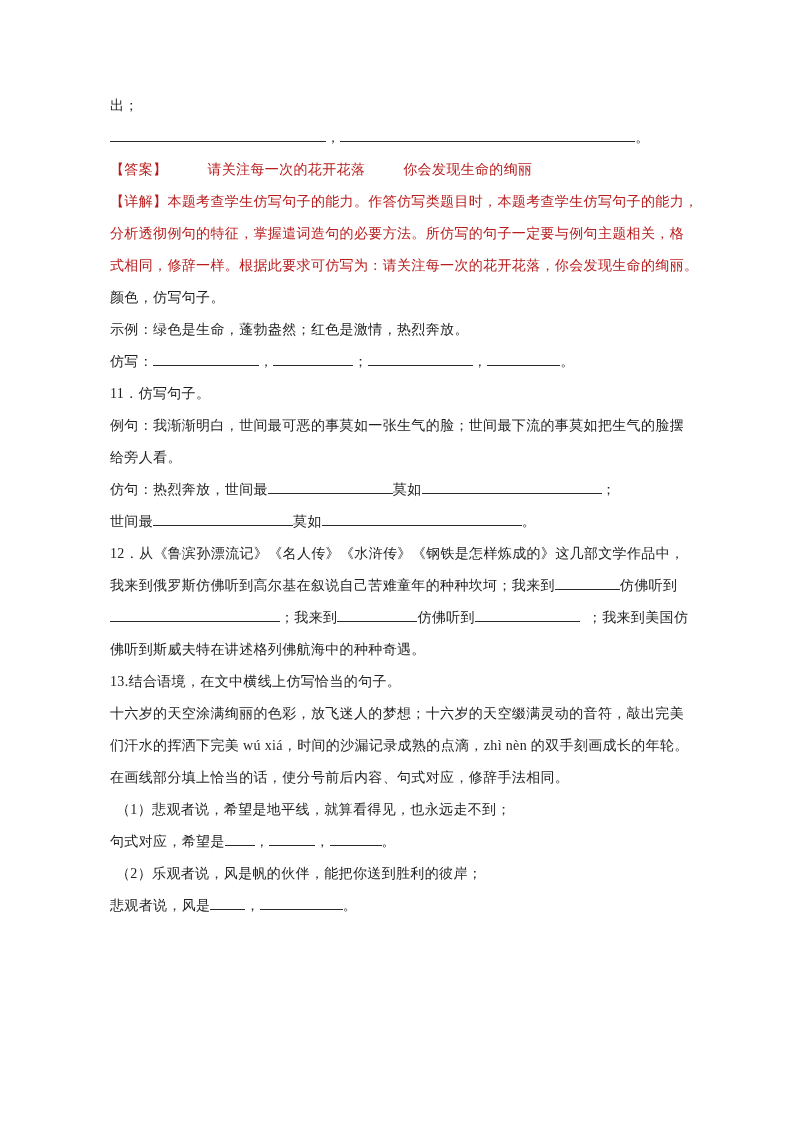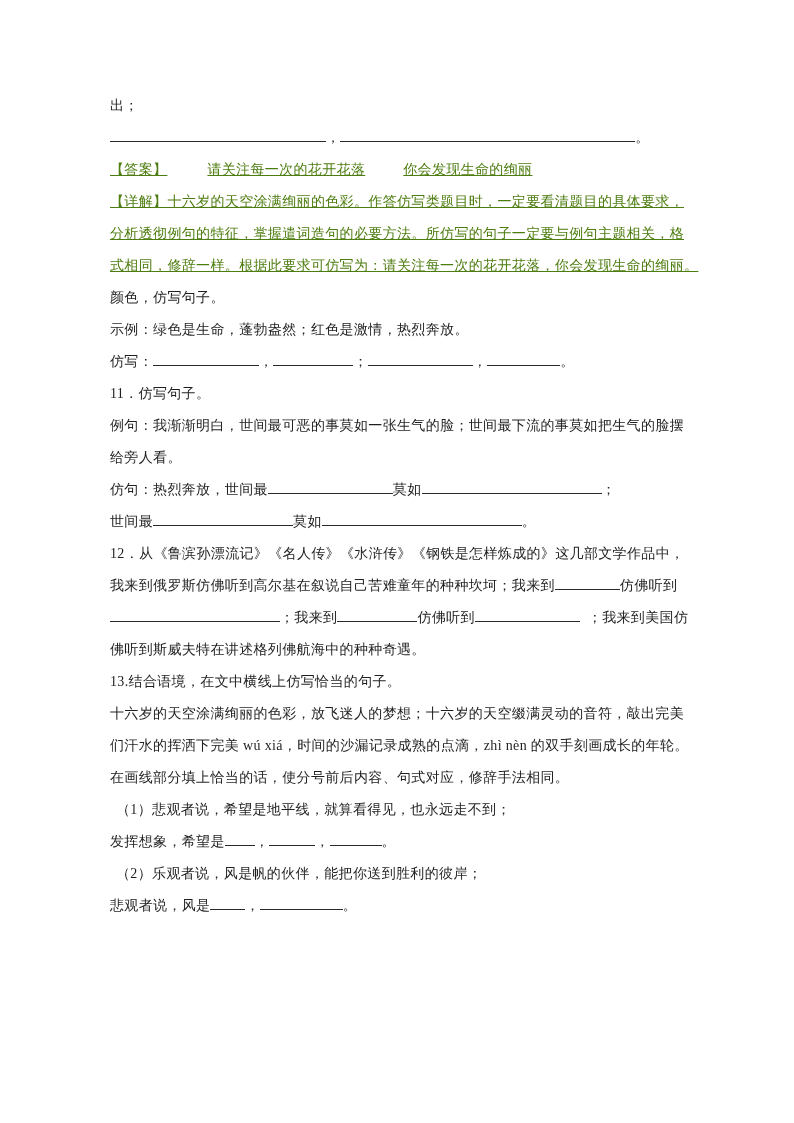--- a/index.html
+++ b/index.html
@@ -23,22 +23,21 @@
   }
   .line {
     height: 32px;
     line-height: 32px;
     font-size: 14px;
     letter-spacing: 0.35px;
     color: #1f1f1f;
     white-space: nowrap;
   }
   .line.red {
-    color: #4d7c0f;
-    text-decoration: underline;
+    color: #b91c1c;
   }
   .seg {
     display: inline;
   }
   .blank {
     display: inline-block;
     width: 60px;
     height: 2px;
     border-bottom: 1px solid #2a2a2a;
     vertical-align: baseline;
@@ -50,37 +49,37 @@
   }
 </style>
 </head>
 <body>
 
 <div class="page">
   <div class="content" id="doc-content">
       <div class="line"><span class="seg">出；</span></div>
       <div class="line"><span class="blank" style="width: 216px;"></span><span class="seg">，</span><span class="blank" style="width: 295px;"></span><span class="seg">。</span></div>
       <div class="line red"><span class="seg">【答案】</span><span class="gap" style="width: 40px;"></span><span class="seg">请关注每一次的花开花落</span><span class="gap" style="width: 38px;"></span><span class="seg">你会发现生命的绚丽</span></div>
-      <div class="line red"><span class="seg">【详解】十六岁的天空涂满绚丽的色彩。作答仿写类题目时，一定要看清题目的具体要求，</span></div>
+      <div class="line red"><span class="seg">【详解】本题考查学生仿写句子的能力。作答仿写类题目时，本题考查学生仿写句子的能力，</span></div>
       <div class="line red"><span class="seg">分析透彻例句的特征，掌握遣词造句的必要方法。所仿写的句子一定要与例句主题相关，格</span></div>
       <div class="line red"><span class="seg">式相同，修辞一样。根据此要求可仿写为：请关注每一次的花开花落，你会发现生命的绚丽。</span></div>
       <div class="line"><span class="seg">颜色，仿写句子。</span></div>
       <div class="line"><span class="seg">示例：绿色是生命，蓬勃盎然；红色是激情，热烈奔放。</span></div>
       <div class="line"><span class="seg">仿写：</span><span class="blank" style="width: 106px;"></span><span class="seg">，</span><span class="blank" style="width: 80px;"></span><span class="seg">；</span><span class="blank" style="width: 105px;"></span><span class="seg">，</span><span class="blank" style="width: 73px;"></span><span class="seg">。</span></div>
       <div class="line"><span class="seg">11．仿写句子。</span></div>
       <div class="line"><span class="seg">例句：我渐渐明白，世间最可恶的事莫如一张生气的脸；世间最下流的事莫如把生气的脸摆</span></div>
       <div class="line"><span class="seg">给旁人看。</span></div>
       <div class="line"><span class="seg">仿句：热烈奔放，世间最</span><span class="blank" style="width: 125px;"></span><span class="seg">莫如</span><span class="blank" style="width: 180px;"></span><span class="seg">；</span></div>
       <div class="line"><span class="seg">世间最</span><span class="blank" style="width: 140px;"></span><span class="seg">莫如</span><span class="blank" style="width: 200px;"></span><span class="seg">。</span></div>
       <div class="line"><span class="seg">12．从《鲁滨孙漂流记》《名人传》《水浒传》《钢铁是怎样炼成的》这几部文学作品中，</span></div>
       <div class="line"><span class="seg">我来到俄罗斯仿佛听到高尔基在叙说自己苦难童年的种种坎坷；我来到</span><span class="blank" style="width: 65px;"></span><span class="seg">仿佛听到</span></div>
       <div class="line"><span class="blank" style="width: 170px;"></span><span class="seg">；我来到</span><span class="blank" style="width: 80px;"></span><span class="seg">仿佛听到</span><span class="blank" style="width: 105px;"></span><span class="gap" style="width: 8px;"></span><span class="seg">；我来到美国仿</span></div>
       <div class="line"><span class="seg">佛听到斯威夫特在讲述格列佛航海中的种种奇遇。</span></div>
       <div class="line"><span class="seg">13.结合语境，在文中横线上仿写恰当的句子。</span></div>
       <div class="line"><span class="seg">十六岁的天空涂满绚丽的色彩，放飞迷人的梦想；十六岁的天空缀满灵动的音符，敲出完美</span></div>
       <div class="line"><span class="seg">们汗水的挥洒下完美 wú xiá，时间的沙漏记录成熟的点滴，zhì nèn 的双手刻画成长的年轮。</span></div>
       <div class="line"><span class="seg">在画线部分填上恰当的话，使分号前后内容、句式对应，修辞手法相同。</span></div>
       <div class="line"><span class="gap" style="width: 6px;"></span><span class="seg">（1）悲观者说，希望是地平线，就算看得见，也永远走不到；</span></div>
-      <div class="line"><span class="seg">发挥想象，希望是</span><span class="blank" style="width: 30px;"></span><span class="seg">，</span><span class="blank" style="width: 46px;"></span><span class="seg">，</span><span class="blank" style="width: 52px;"></span><span class="seg">。</span></div>
+      <div class="line"><span class="seg">句式对应，希望是</span><span class="blank" style="width: 30px;"></span><span class="seg">，</span><span class="blank" style="width: 46px;"></span><span class="seg">，</span><span class="blank" style="width: 52px;"></span><span class="seg">。</span></div>
       <div class="line"><span class="gap" style="width: 6px;"></span><span class="seg">（2）乐观者说，风是帆的伙伴，能把你送到胜利的彼岸；</span></div>
       <div class="line"><span class="seg">悲观者说，风是</span><span class="blank" style="width: 35px;"></span><span class="seg">，</span><span class="blank" style="width: 83px;"></span><span class="seg">。</span></div>
     </div>
 </div>
 
 </body></html>

